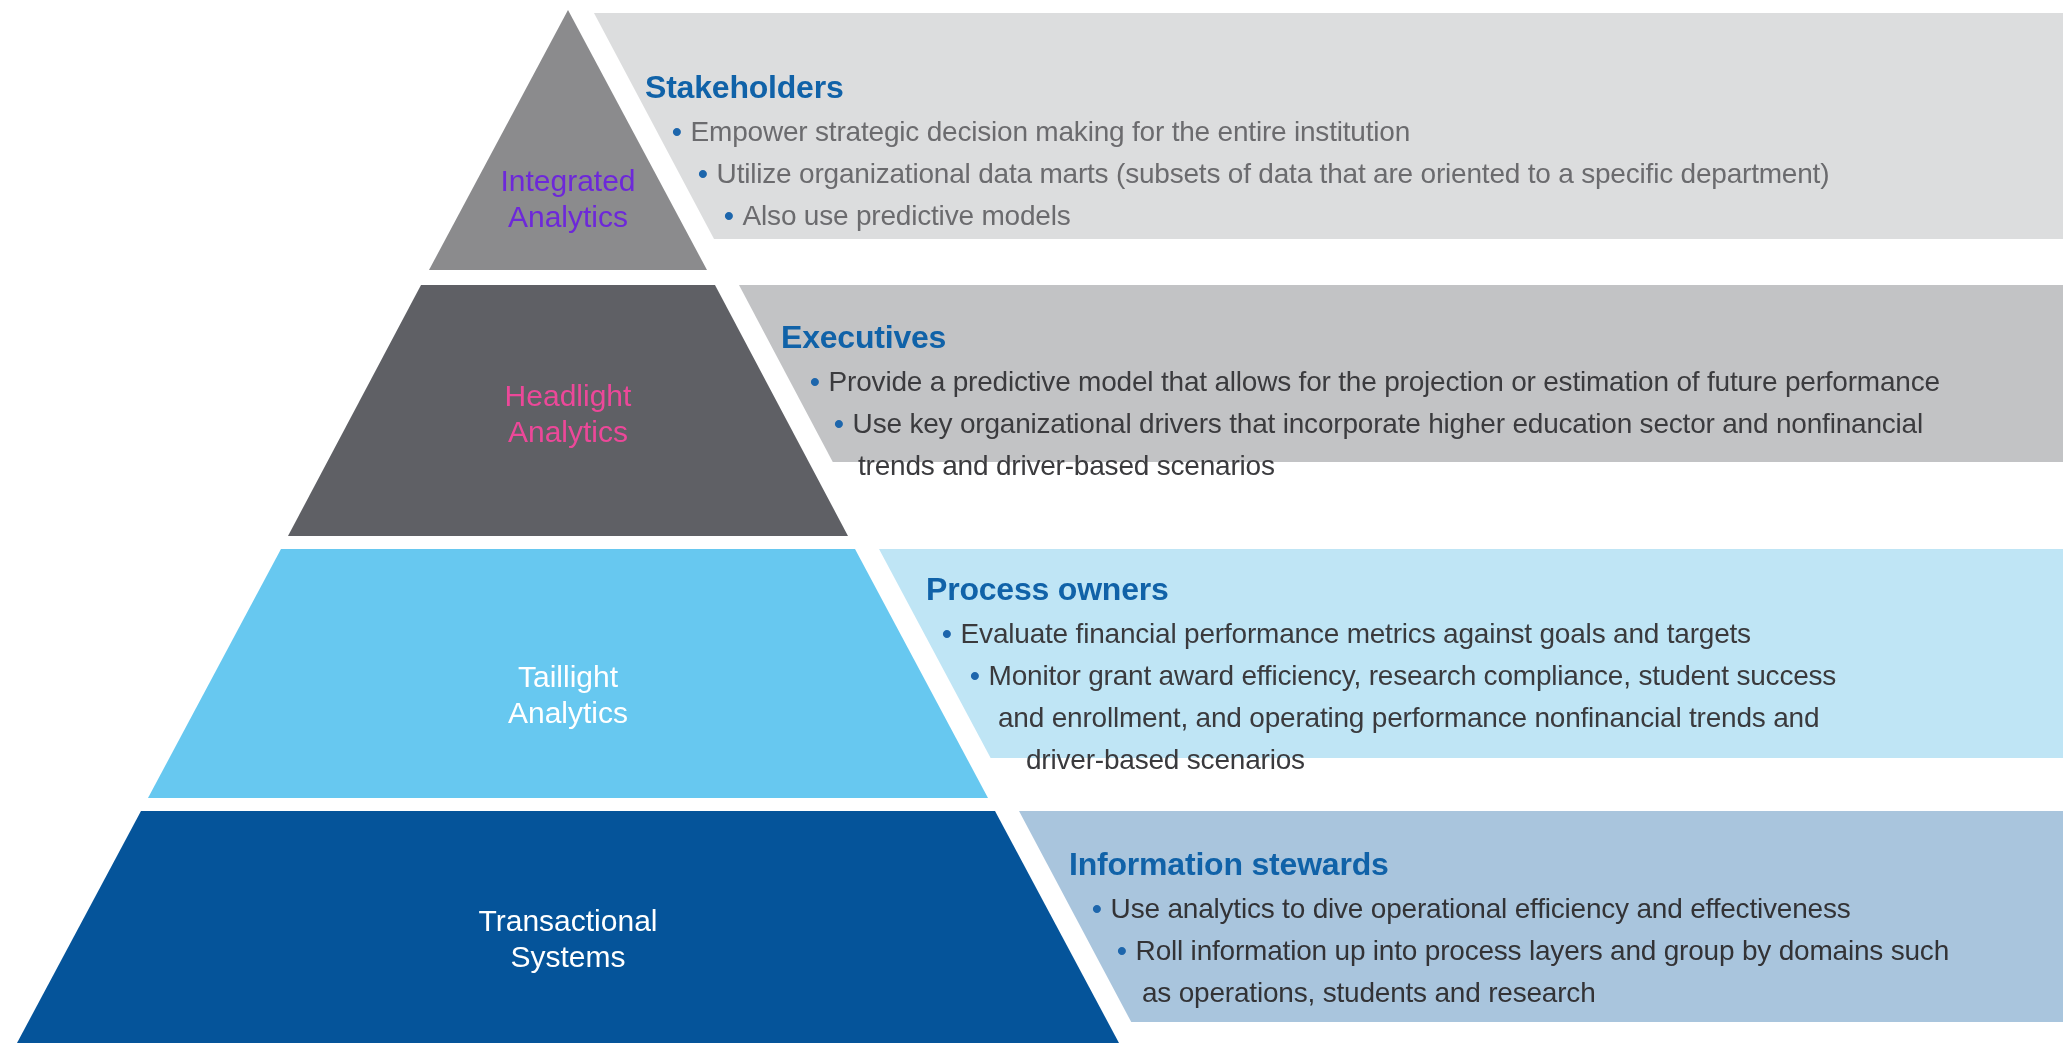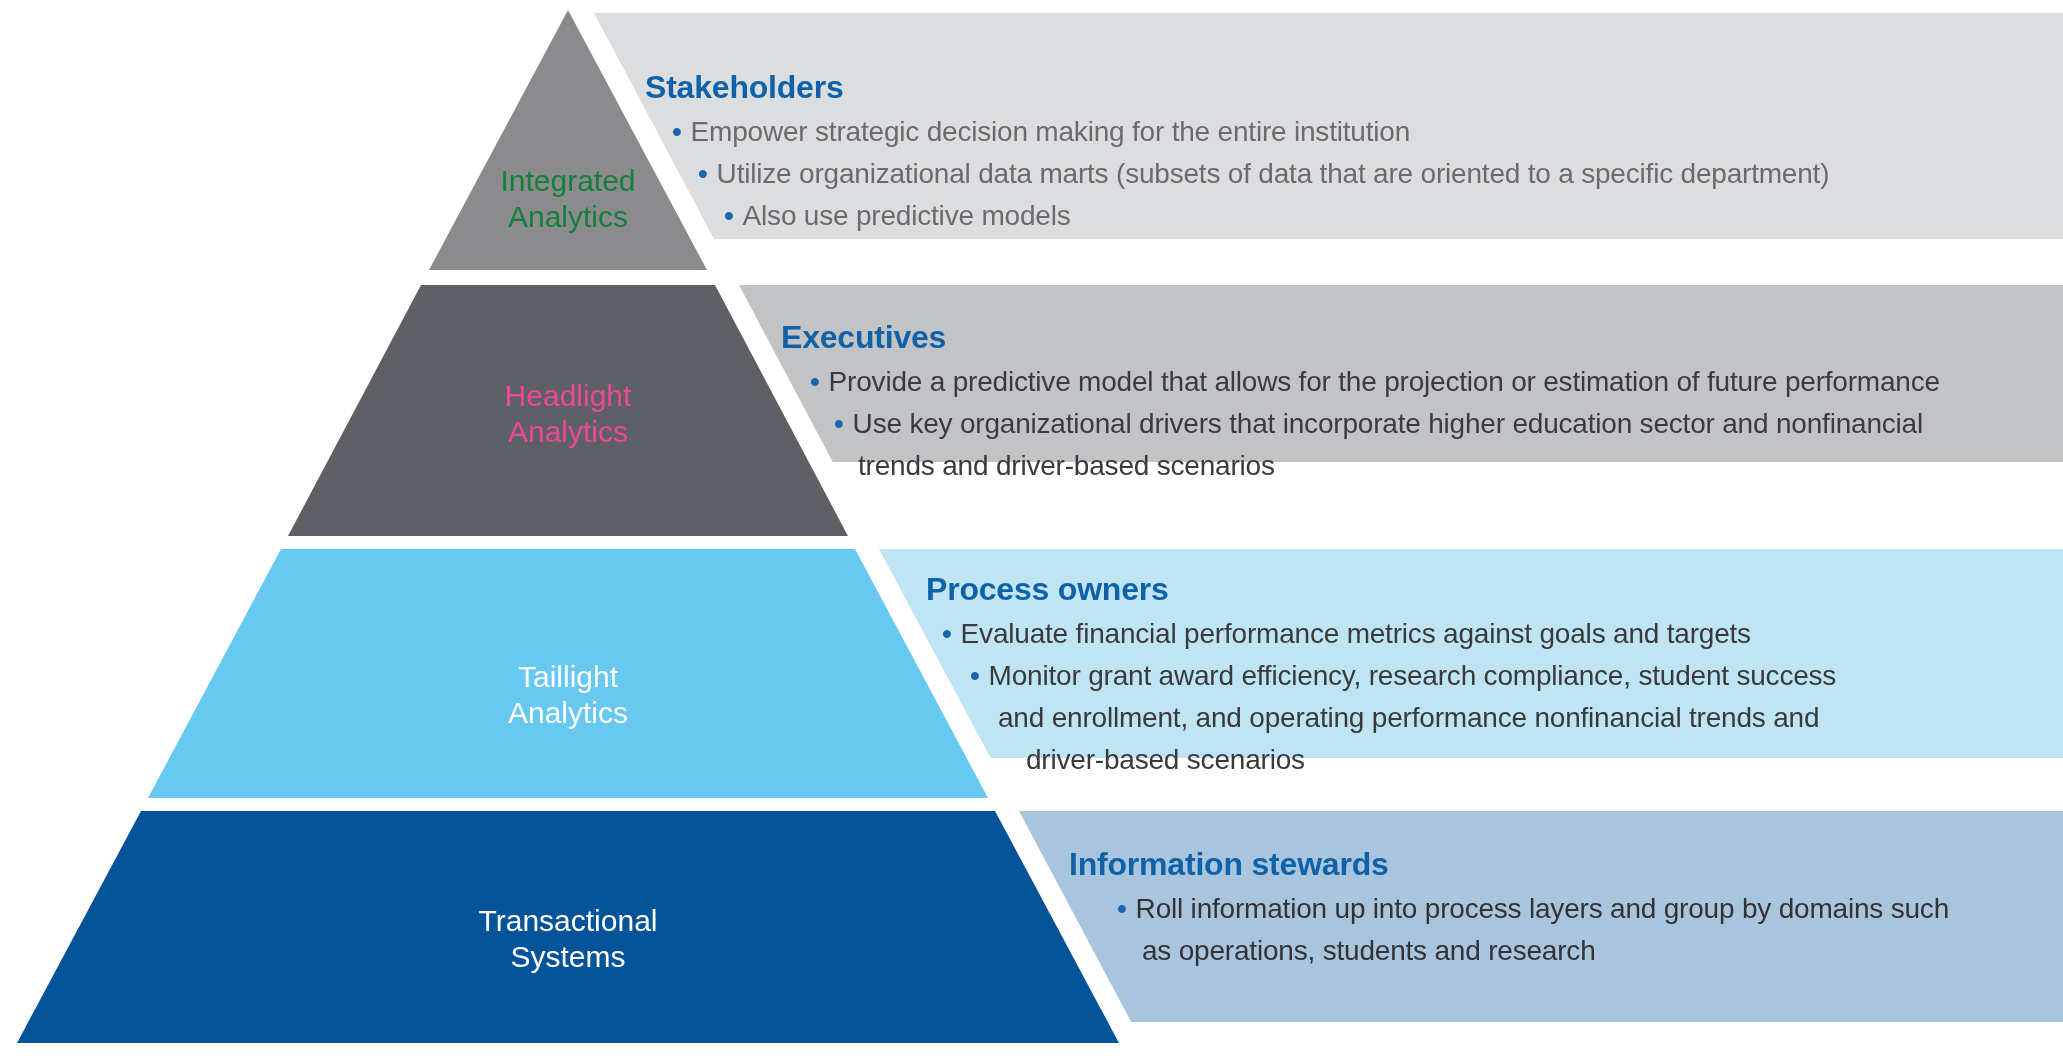--- a/index.html
+++ b/index.html
@@ -71,21 +71,21 @@
 </head>
 <body>
 
 <div class="canvas">
 
   <div class="shape shape-1" style="background: rgb(139, 139, 141);"></div>
   <div class="shape shape-2" style="background: rgb(95, 96, 101);"></div>
   <div class="shape shape-3" style="background: rgb(103, 200, 240);"></div>
   <div class="shape shape-4" style="background: rgb(5, 84, 154);"></div>
 
-  <div class="layer-label label-1" style="color: #15803d;">Integrated
+  <div class="layer-label label-1" style="color: #6d28d9;">Integrated
 Analytics</div>
   <div class="layer-label label-2" style="color: #ec4899;">Headlight
 Analytics</div>
   <div class="layer-label label-3" style="color: rgb(255, 255, 255);">Taillight
 Analytics</div>
   <div class="layer-label label-4" style="color: rgb(255, 255, 255);">Transactional
 Systems</div>
 
   <div class="panel panel-1 p1" style="background: rgb(220, 221, 222);">
     <div class="content">
@@ -118,19 +118,20 @@
           <div class="bullet-line" style="padding-left: 119px;"><span>and enrollment, and operating performance nonfinancial trends and</span></div>
           <div class="bullet-line" style="padding-left: 147px;"><span>driver-based scenarios</span></div>
         </div>
     </div>
   </div>
 
   <div class="panel panel-4 p4" style="background: rgb(169, 197, 221);">
     <div class="content">
       <div class="heading" style="color: rgb(16, 98, 168);">Information stewards</div>
       <div class="lines" style="color: rgb(51, 51, 54);">
+          <div class="bullet-line" style="padding-left: 73px;"><span class="dot" style="color: rgb(29, 102, 172);">•</span><span>Use analytics to dive operational efficiency and effectiveness</span></div>
           <div class="bullet-line" style="padding-left: 98px;"><span class="dot" style="color: rgb(29, 102, 172);">•</span><span>Roll information up into process layers and group by domains such</span></div>
           <div class="bullet-line" style="padding-left: 123px;"><span>as operations, students and research</span></div>
         </div>
     </div>
   </div>
 
 </div>
 
 </body></html>

